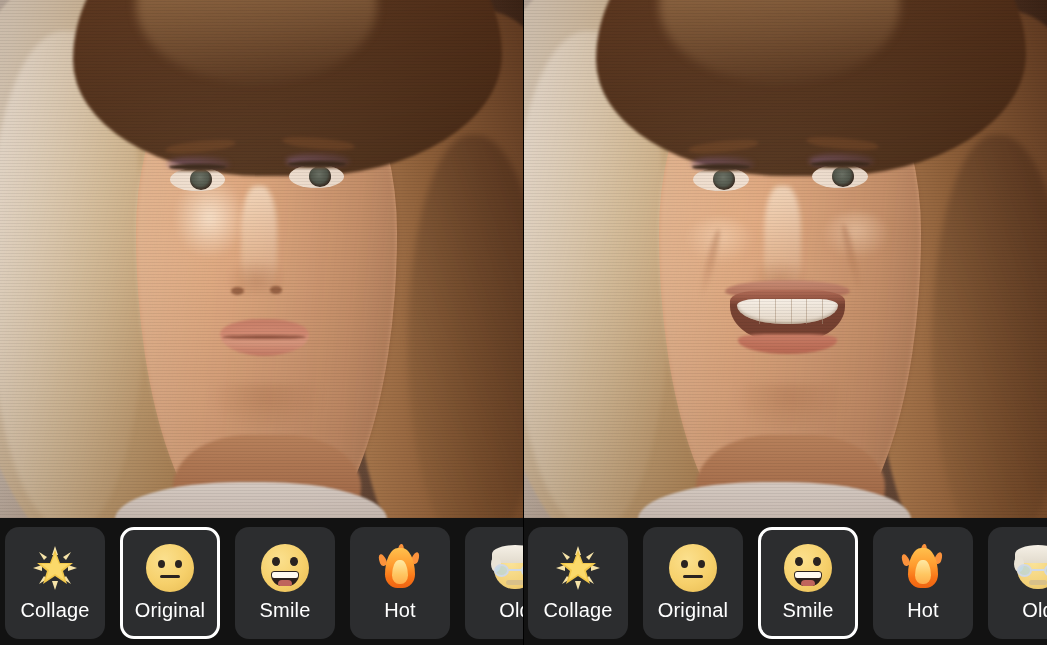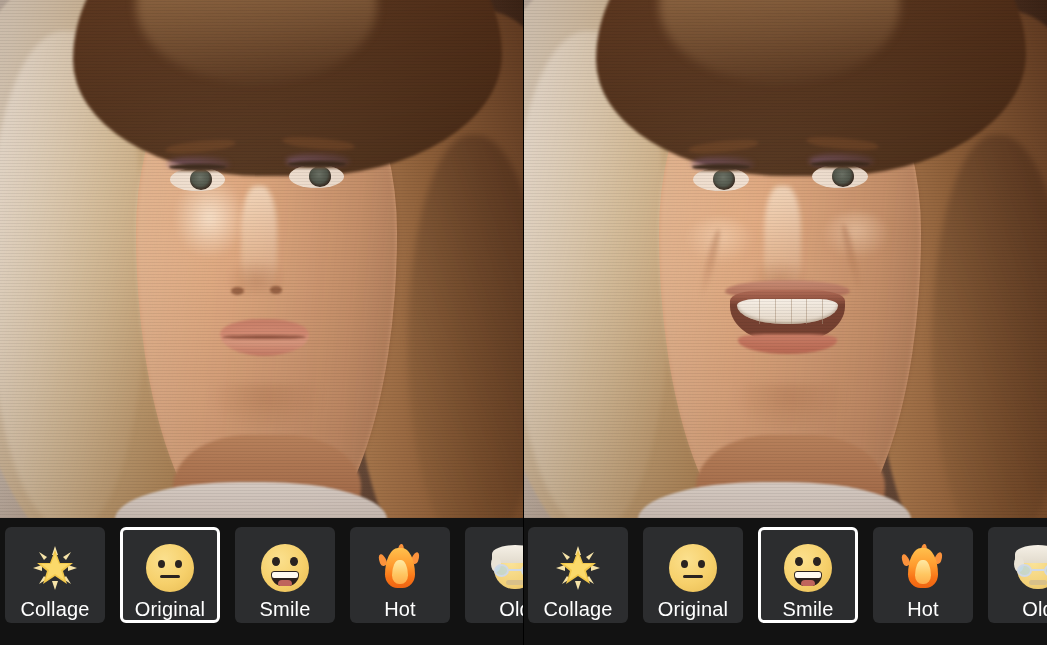--- a/index.html
+++ b/index.html
@@ -133,21 +133,21 @@
 
   
   .scan{position:absolute;inset:0;pointer-events:none;opacity:.22;
     background:repeating-linear-gradient(0deg,rgba(0,0,0,.30) 0px,rgba(0,0,0,.30) 1px,rgba(255,255,255,0) 1px,rgba(255,255,255,0) 3px);}
   .warm{position:absolute;inset:0;pointer-events:none;
     background:radial-gradient(ellipse 80% 70% at 44% 42%,rgba(255,214,170,.13),rgba(60,26,10,.20) 100%);}
 
   
   .filterbar{position:absolute;left:0;right:0;bottom:0;height:127px;background:#121212;}
   .strip{position:absolute;left:0;top:9px;display:flex;gap:15px;padding-left:5px;}
-  .tile{position:relative;width:100px;height:96px;border-radius:6px;background:#2c2d2f;
+  .tile{position:relative;width:100px;height:112px;border-radius:14px;background:#2c2d2f;
     display:flex;flex-direction:column;align-items:center;justify-content:flex-start;
     padding-top:12px;box-sizing:border-box;flex:0 0 auto;border:3px solid transparent;}
   .tile.selected{border-color:#ffffff;background:#2c2d2f;}
   .tile .glyph{width:52px;height:52px;position:relative;margin-bottom:5px;}
   .tile .label{color:#fff;font-size:20px;line-height:22px;letter-spacing:.2px;white-space:nowrap;}
 
   
   .em-circle{position:absolute;left:2px;top:2px;width:48px;height:48px;border-radius:50%;
     background:radial-gradient(circle at 38% 32%,#fbe08e 0%,#f6d06b 55%,#e8bb52 100%);}
   .eye-dot{position:absolute;width:7px;height:8px;border-radius:50%;background:#2a2320;}

